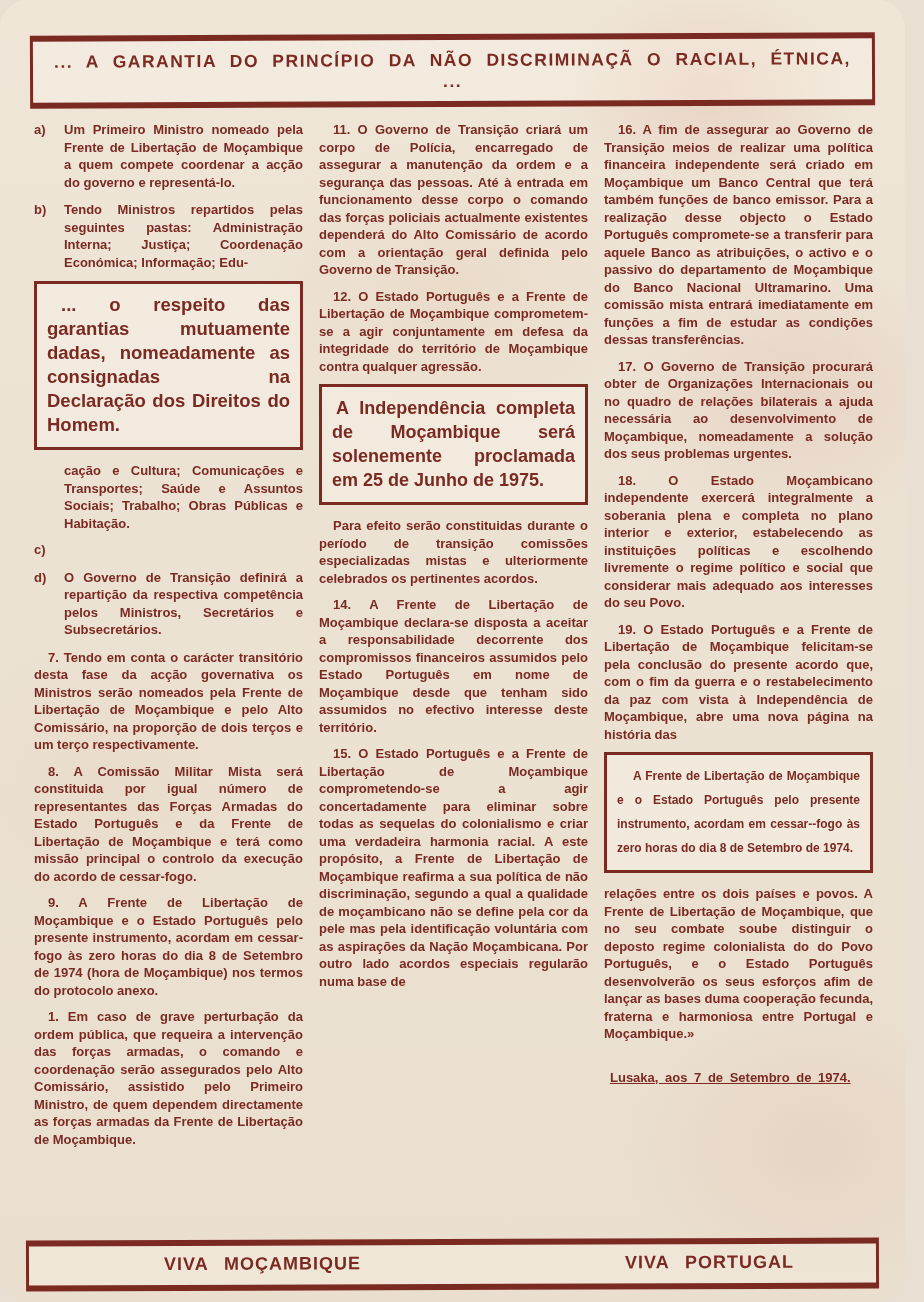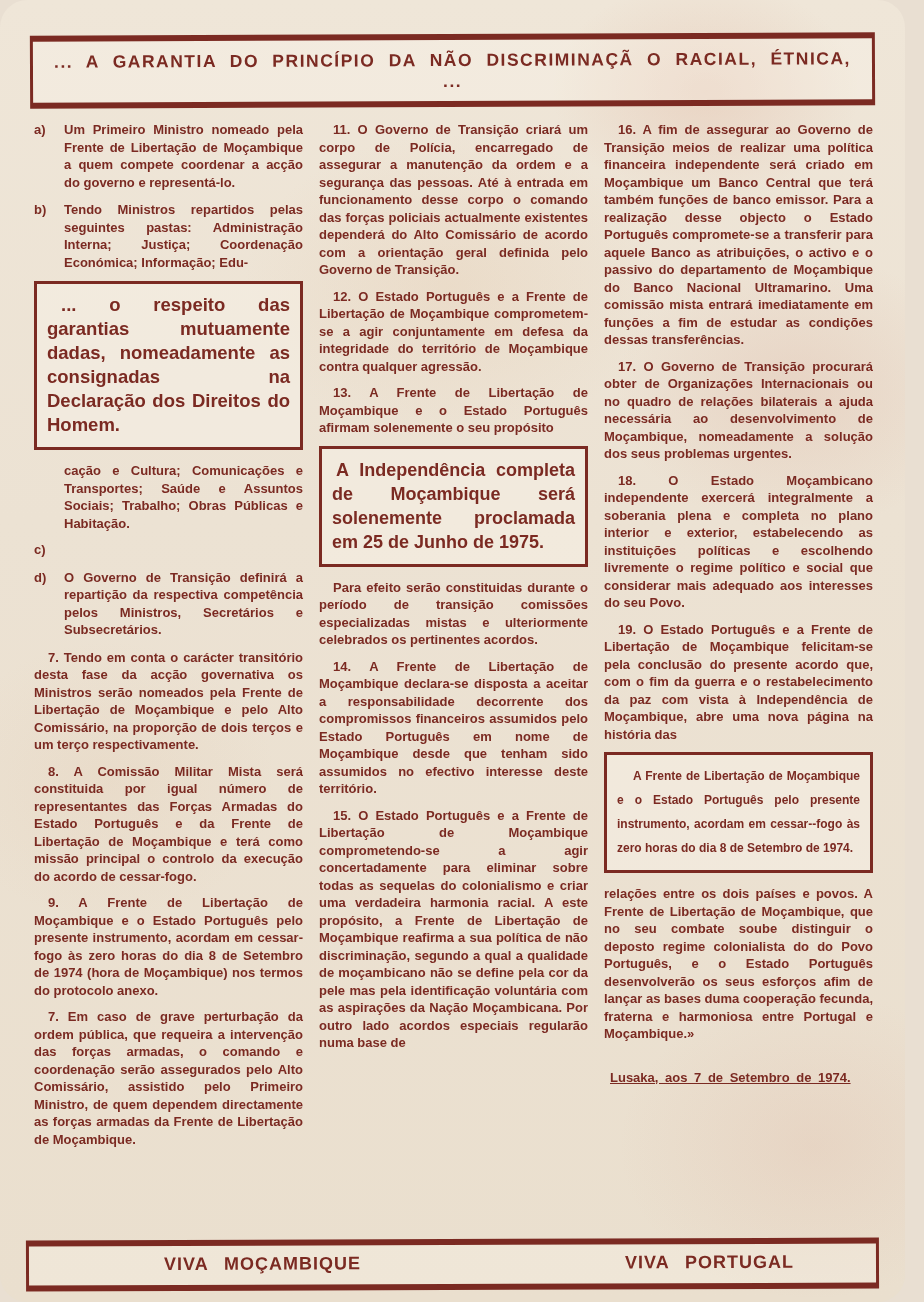--- a/index.html
+++ b/index.html
@@ -123,27 +123,26 @@
       <div class="hang">
         <span class="lbl">c)</span>
       </div>
       <div class="hang">
         <span class="lbl">d)</span>
         <span class="txt">O Governo de Transição definirá a repartição da respectiva competência pelos Ministros, Secretários e Subsecretários.</span>
       </div>
       <p class="num">7.  Tendo em conta o carácter transitório desta fase da acção governativa os Ministros serão nomeados pela Frente de Libertação de Moçambique e pelo Alto Comissário, na proporção de dois terços e um terço respectivamente.</p>
       <p class="num">8.  A Comissão Militar Mista será constituida por igual número de representantes das Forças Armadas do Estado Português e da Frente de Libertação de Moçambique e terá como missão principal o controlo da execução do acordo de cessar-fogo.</p>
       <p class="num">9.  A Frente de Libertação de Moçambique e o Estado Português pelo presente instrumento, acordam em cessar-fogo às zero horas do dia 8 de Setembro de 1974 (hora de Moçambique) nos termos do protocolo anexo.</p>
-      <p class="num">7.  Em caso de grave perturbação da ordem pública, que requeira a intervenção das forças armadas, o comando e coordenação serão assegurados pelo Alto Comissário, assistido pelo Primeiro Ministro, de quem dependem directamente as forças armadas da Frente de Libertação de Moçambique.</p>
+      <p class="num">1.  Em caso de grave perturbação da ordem pública, que requeira a intervenção das forças armadas, o comando e coordenação serão assegurados pelo Alto Comissário, assistido pelo Primeiro Ministro, de quem dependem directamente as forças armadas da Frente de Libertação de Moçambique.</p>
     </div>
 
     <div class="col">
       <p class="num">11.  O Governo de Transição criará um corpo de Polícia, encarregado de assegurar a manutenção da ordem e a segurança das pessoas. Até à entrada em funcionamento desse corpo o comando das forças policiais actualmente existentes dependerá do Alto Comissário de acordo com a orientação geral definida pelo Governo de Transição.</p>
       <p class="num">12.  O Estado Português e a Frente de Libertação de Moçambique comprometem-se a agir conjuntamente em defesa da integridade do território de Moçambique contra qualquer agressão.</p>
-      <p class="num">13.  A Frente de Libertação de Moçambique e o Estado Português afirmam solenemente o seu propósito</p>
       <div class="callout mid">A Independência completa de Moçambique será solenemente proclamada em 25 de Junho de 1975.</div>
       <p class="num">Para efeito serão constituidas durante o período de transição comissões especializadas mistas e ulteriormente celebrados os pertinentes acordos.</p>
       <p class="num">14.  A Frente de Libertação de Moçambique declara-se disposta a aceitar a responsabilidade decorrente dos compromissos financeiros assumidos pelo Estado Português em nome de Moçambique desde que tenham sido assumidos no efectivo interesse deste território.</p>
       <p class="num">15.  O Estado Português e a Frente de Libertação de Moçambique comprometendo-se a agir concertadamente para eliminar sobre todas as sequelas do colonialismo e criar uma verdadeira harmonia racial. A este propósito, a Frente de Libertação de Moçambique reafirma a sua política de não discriminação, segundo a qual a qualidade de moçambicano não se define pela cor da pele mas pela identificação voluntária com as aspirações da Nação Moçambicana. Por outro lado acordos especiais regularão numa base de</p>
     </div>
 
     <div class="col">
       <p class="num">16.  A fim de assegurar ao Governo de Transição meios de realizar uma política financeira independente será criado em Moçambique um Banco Central que terá também funções de banco emissor. Para a realização desse objecto o Estado Português compromete-se a transferir para aquele Banco as atribuições, o activo e o passivo do departamento de Moçambique do Banco Nacional Ultramarino. Uma comissão mista entrará imediatamente em funções a fim de estudar as condições dessas transferências.</p>
       <p class="num">17.  O Governo de Transição procurará obter de Organizações Internacionais ou no quadro de relações bilaterais a ajuda necessária ao desenvolvimento de Moçambique, nomeadamente a solução dos seus problemas urgentes.</p>
       <p class="num">18.  O Estado Moçambicano independente exercerá integralmente a soberania plena e completa no plano interior e exterior, estabelecendo as instituições políticas e escolhendo livremente o regime político e social que considerar mais adequado aos interesses do seu Povo.</p>

